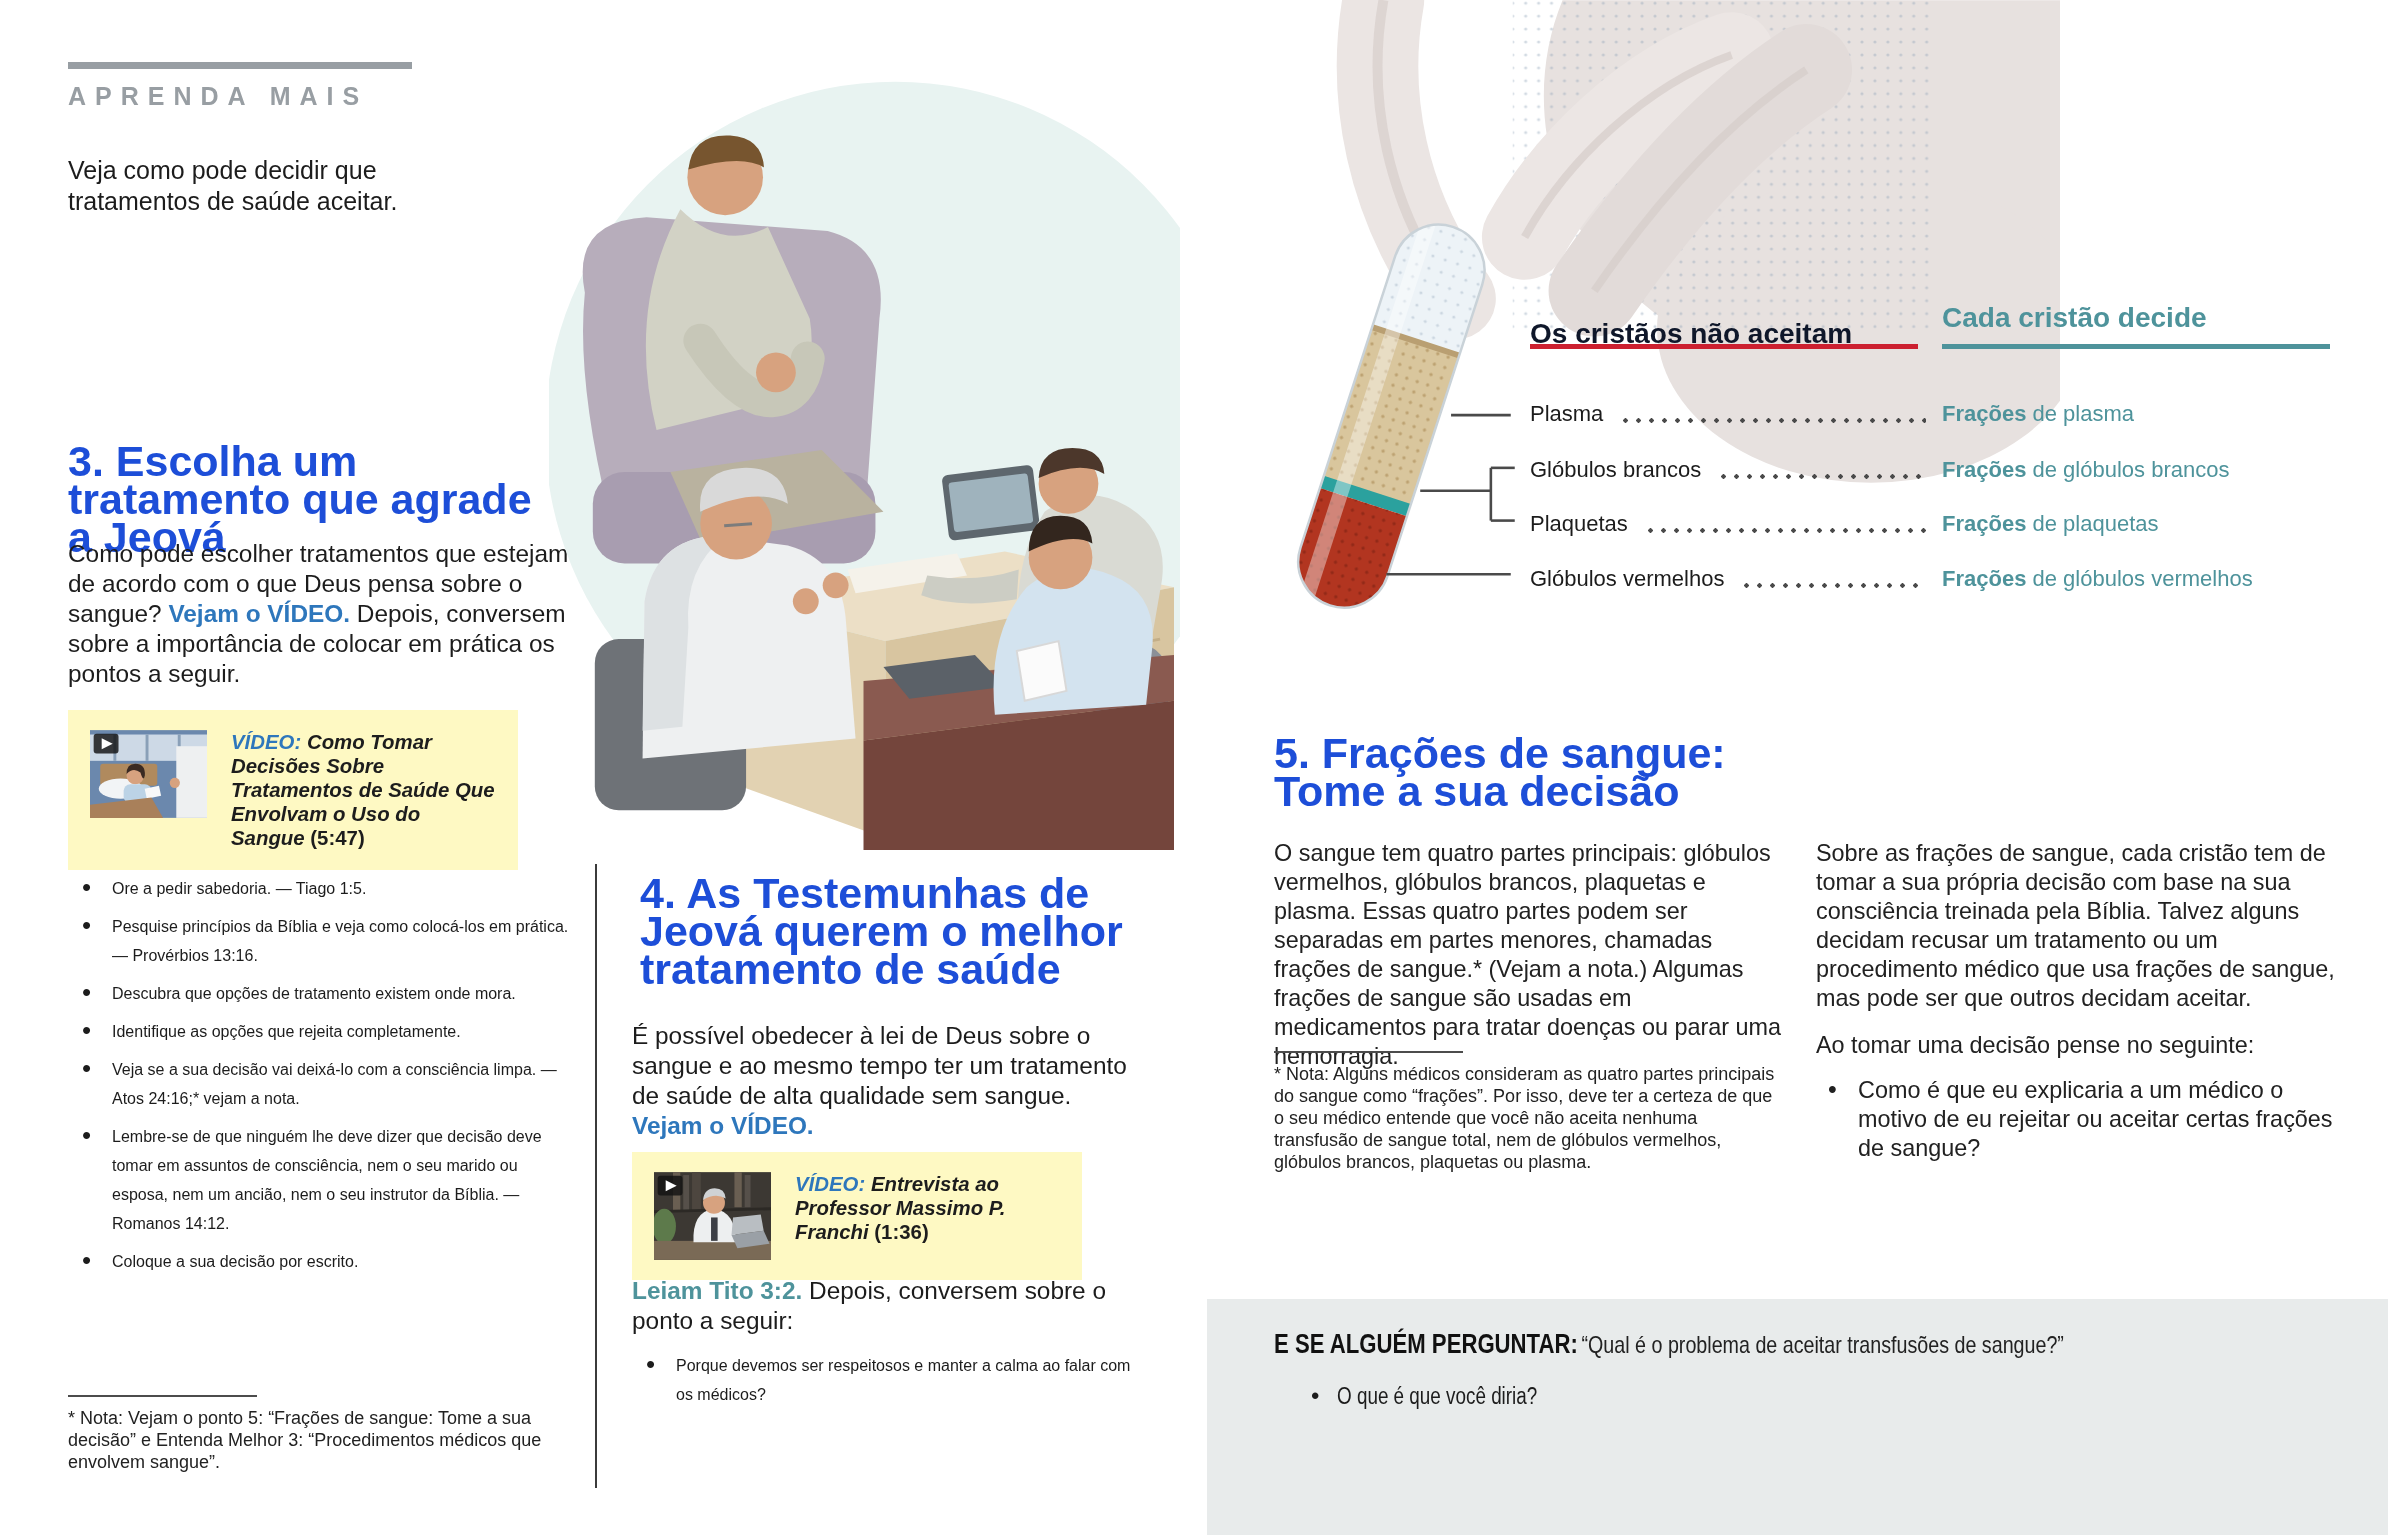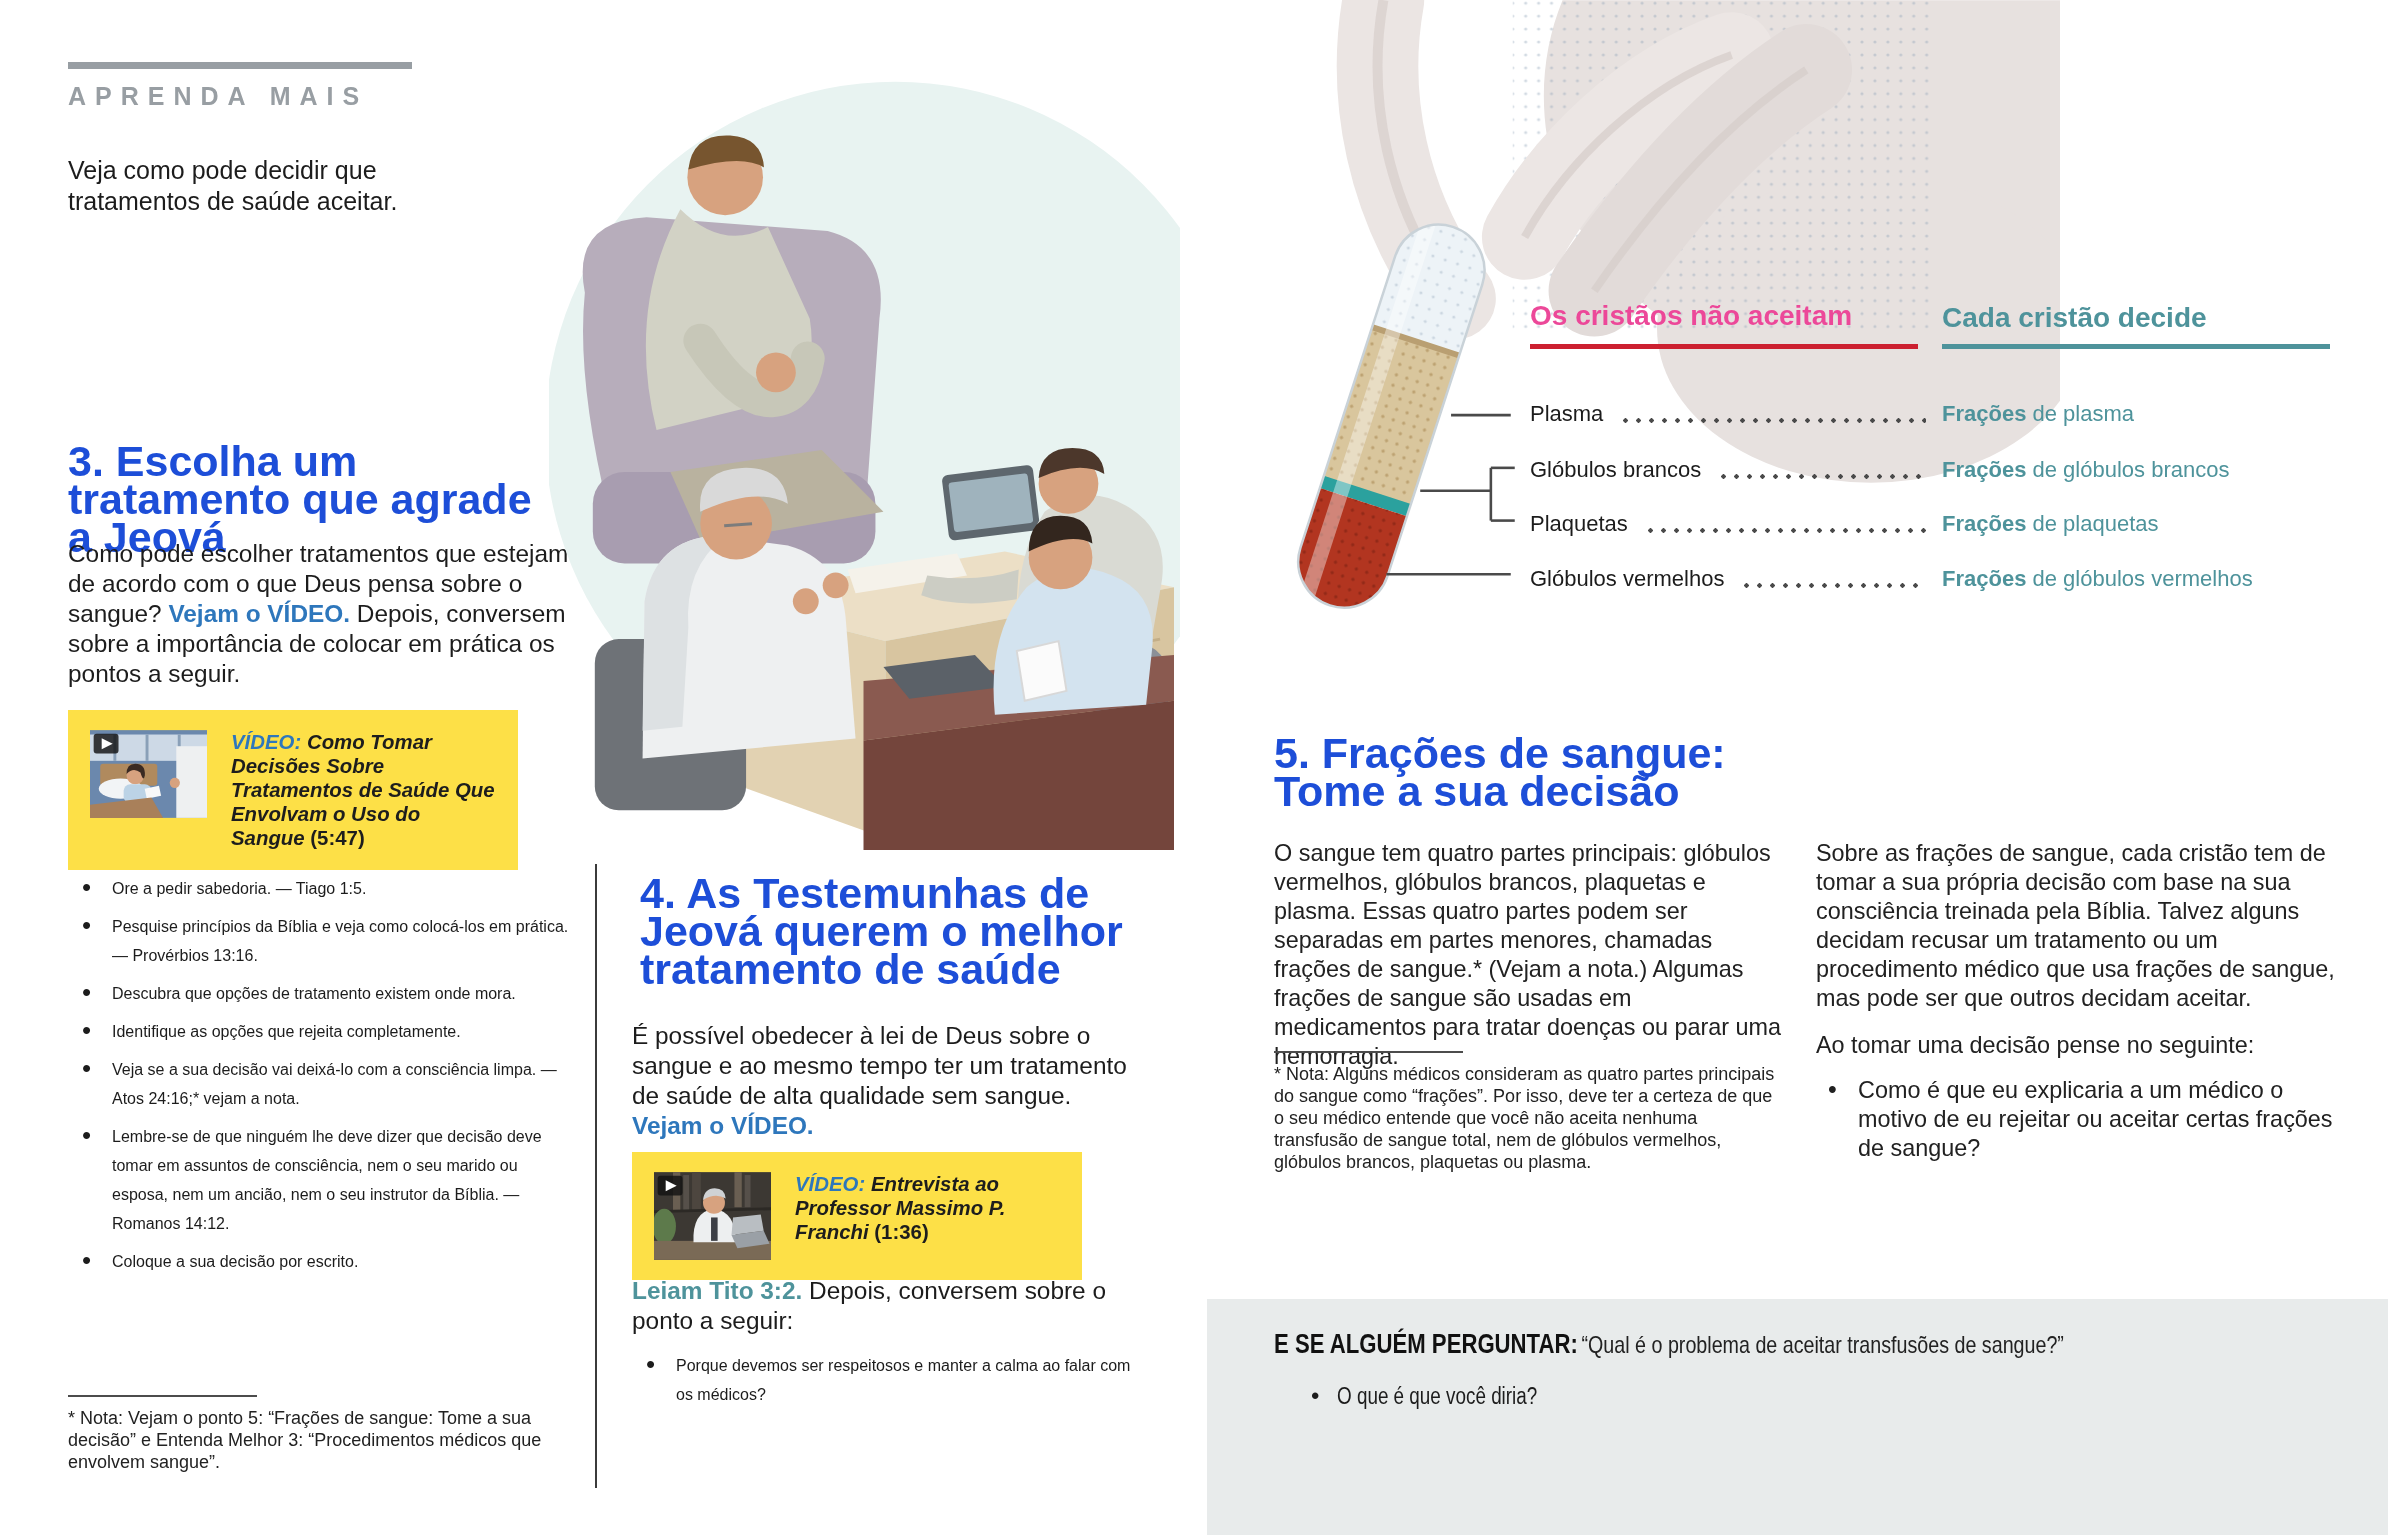--- a/index.html
+++ b/index.html
@@ -12,21 +12,21 @@
   .kicker{left:68px;top:82px;font-size:25px;font-weight:bold;letter-spacing:9px;color:#989ea3;}
   .intro{left:68px;top:155px;width:428px;font-size:25px;line-height:31px;color:#1c1c1c;}
 
   .h-teal{color:#1d4ed8;font-weight:bold;font-size:43px;line-height:38px;}
   .s3-title{left:68px;top:442px;width:468px;}
   .body-text{font-size:24.4px;line-height:30px;color:#1c1c1c;}
   .s3-para{left:68px;top:539px;width:507px;}
   .link-blue{color:#2e77bc;font-weight:bold;}
   .link-teal{color:#4e939b;font-weight:bold;}
 
-  .video-box{background:#fde047;display:flex;gap:24px;padding:20px 22px;box-sizing:border-box;}
+  .video-box{background:#fef9c3;display:flex;gap:24px;padding:20px 22px;box-sizing:border-box;}
   .vb1{left:68px;top:710px;width:450px;}
   .vb2{left:632px;top:1132px;width:450px;margin-top:20px;}
   .thumb{position:relative;flex:0 0 117px;height:88px;overflow:hidden;}
   .thumb svg{display:block;width:117px;height:88px;}
   .video-text{font-size:20.4px;line-height:24px;font-weight:bold;font-style:italic;color:#1d1d1d;}
   .video-label{color:#2e77bc;}
   .duration{font-style:normal;}
 
   .bullets{left:68px;top:874px;width:502px;}
   .bullet{position:relative;padding-left:44px;margin-bottom:9px;font-size:16px;line-height:29px;color:#1c1c1c;}
@@ -40,21 +40,21 @@
   .divider{left:595px;top:864px;width:2px;height:624px;background:#3b3b3b;}
   .illu{left:549px;top:42px;width:631px;height:824px;}
   .s4-title{left:640px;top:874px;width:502px;}
   .s4-para{left:632px;top:1021px;width:505px;}
   .s4-read{left:632px;top:1276px;width:505px;}
   .s4-bullet-wrap{left:632px;top:1351px;width:505px;}
 
   
   .tube-illu{left:1264px;top:0px;width:796px;height:677px;}
   .tbl-head{font-size:28px;font-weight:bold;white-space:nowrap;}
-  .head-red{left:1530px;top:300px;color:#ec4899;}
+  .head-red{left:1530px;top:318px;color:#0f172a;}
   .head-teal{left:1942px;top:302px;color:#4e939b;}
   .u-red{left:1530px;top:344px;width:388px;height:5px;background:#cc2030;}
   .u-teal{left:1942px;top:344px;width:388px;height:5px;background:#4e939b;}
   .d-row{left:1530px;width:803px;height:30px;display:flex;align-items:baseline;}
   .row-label{font-size:22px;color:#1c1c1c;white-space:nowrap;}
   .leader{flex:1;margin:0 16px;height:20px;align-self:flex-end;
           background-image:radial-gradient(circle,#4a4a4a 2px,rgba(0,0,0,0) 2.4px);
           background-size:13px 13px;background-repeat:repeat-x;background-position:left bottom 4px;}
   .row-frac{flex:0 0 391px;font-size:22px;color:#4e939b;white-space:nowrap;}
   .row-frac b{font-weight:bold;}

